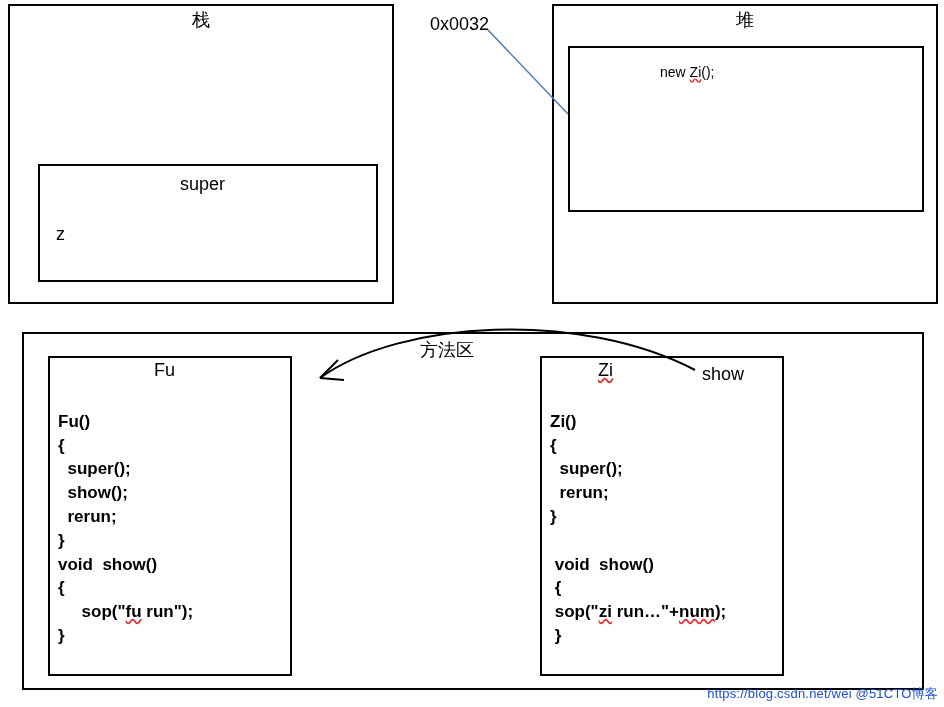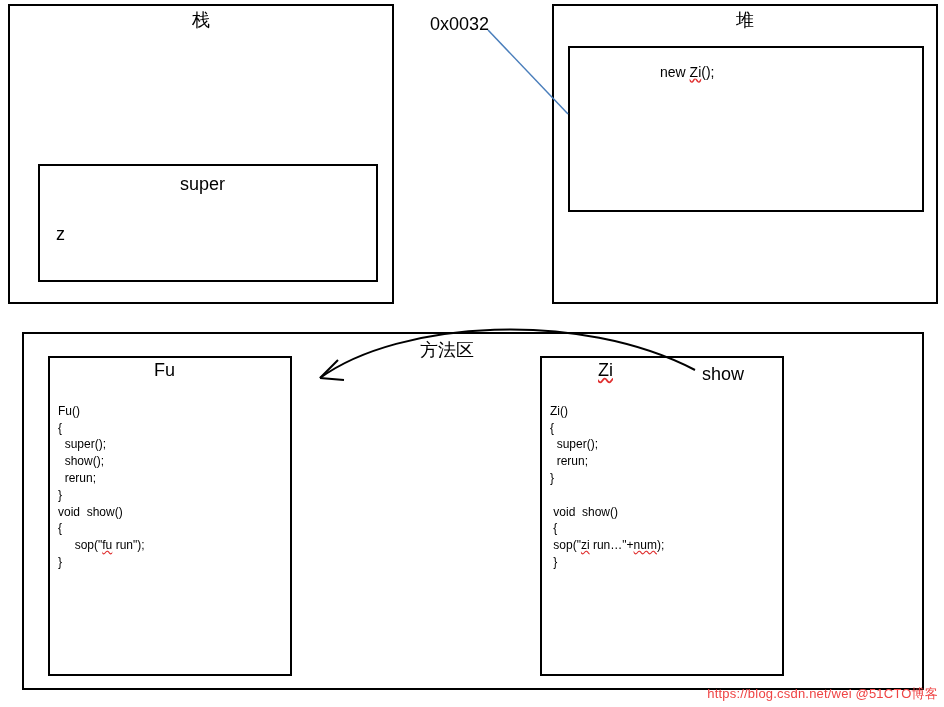--- a/index.html
+++ b/index.html
@@ -21,35 +21,36 @@
   .title {
     text-align: center;
     font-size: 18px;
     margin-top: 2px;
   }
   .label {
     position: absolute;
     font-size: 18px;
   }
   .code {
-    font-size: 12px;
+    font-size: 17px;
     line-height: 1.4;
     white-space: pre;
     padding: 0 8px;
+    font-weight: bold;
   }
   .squiggle {
     text-decoration: underline wavy #e03030;
     text-decoration-skip-ink: none;
   }
   .watermark {
     position: absolute;
     right: 6px;
     bottom: 4px;
     font-size: 13px;
-    color: #ef4444;
+    color: #1d4ed8;
     letter-spacing: 0.2px;
   }
   svg.overlay {
     position: absolute;
     left: 0; top: 0;
     width: 944px; height: 707px;
     pointer-events: none;
   }
 </style>
 </head>

